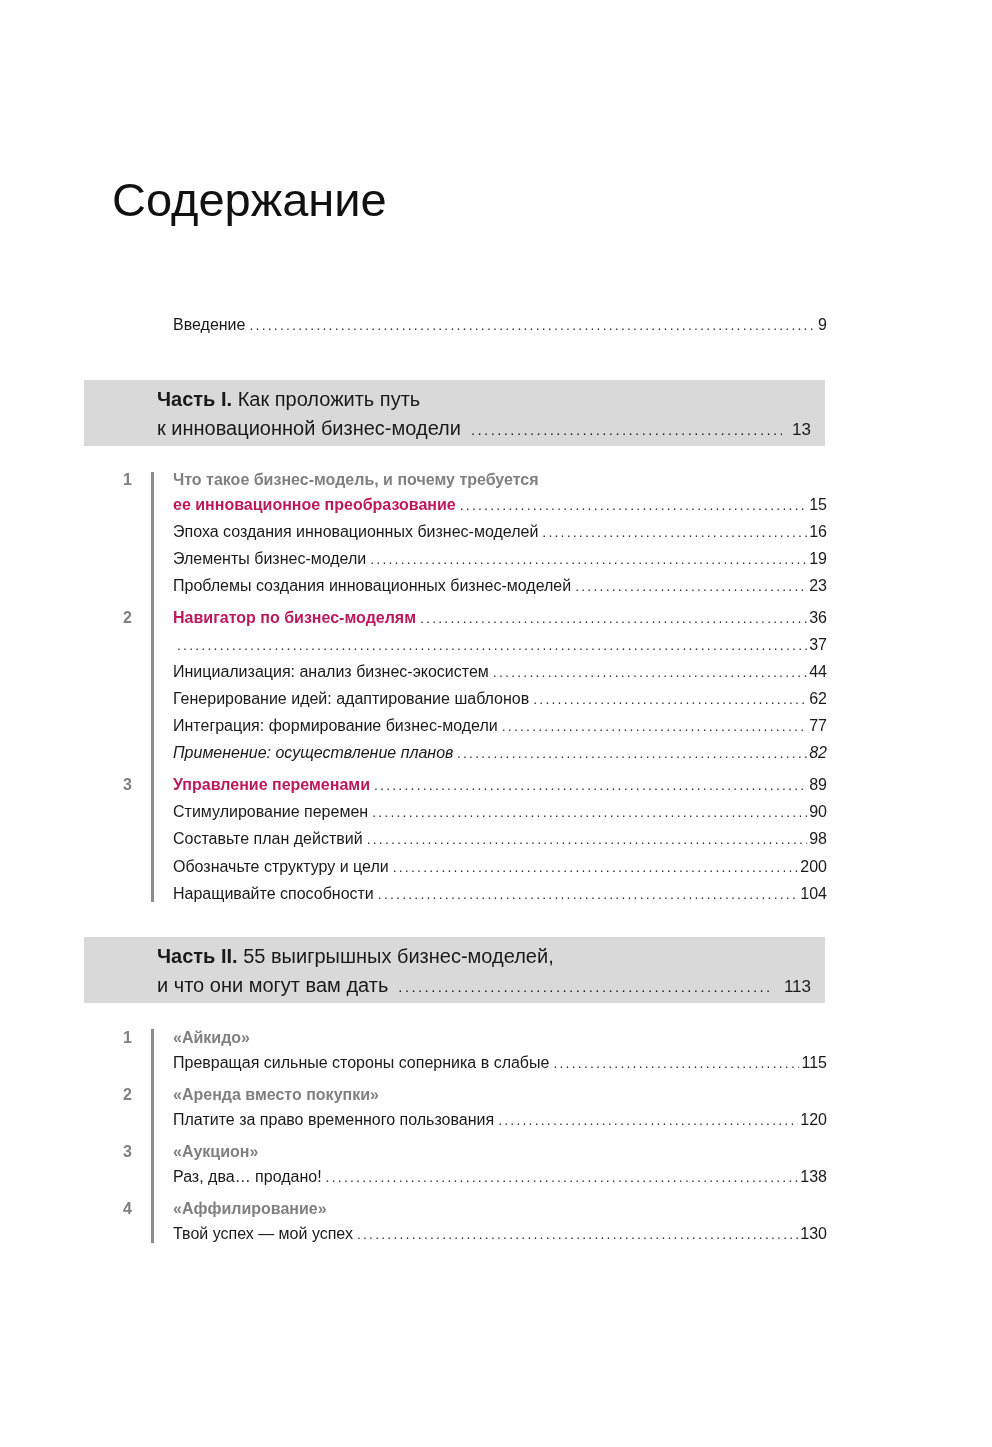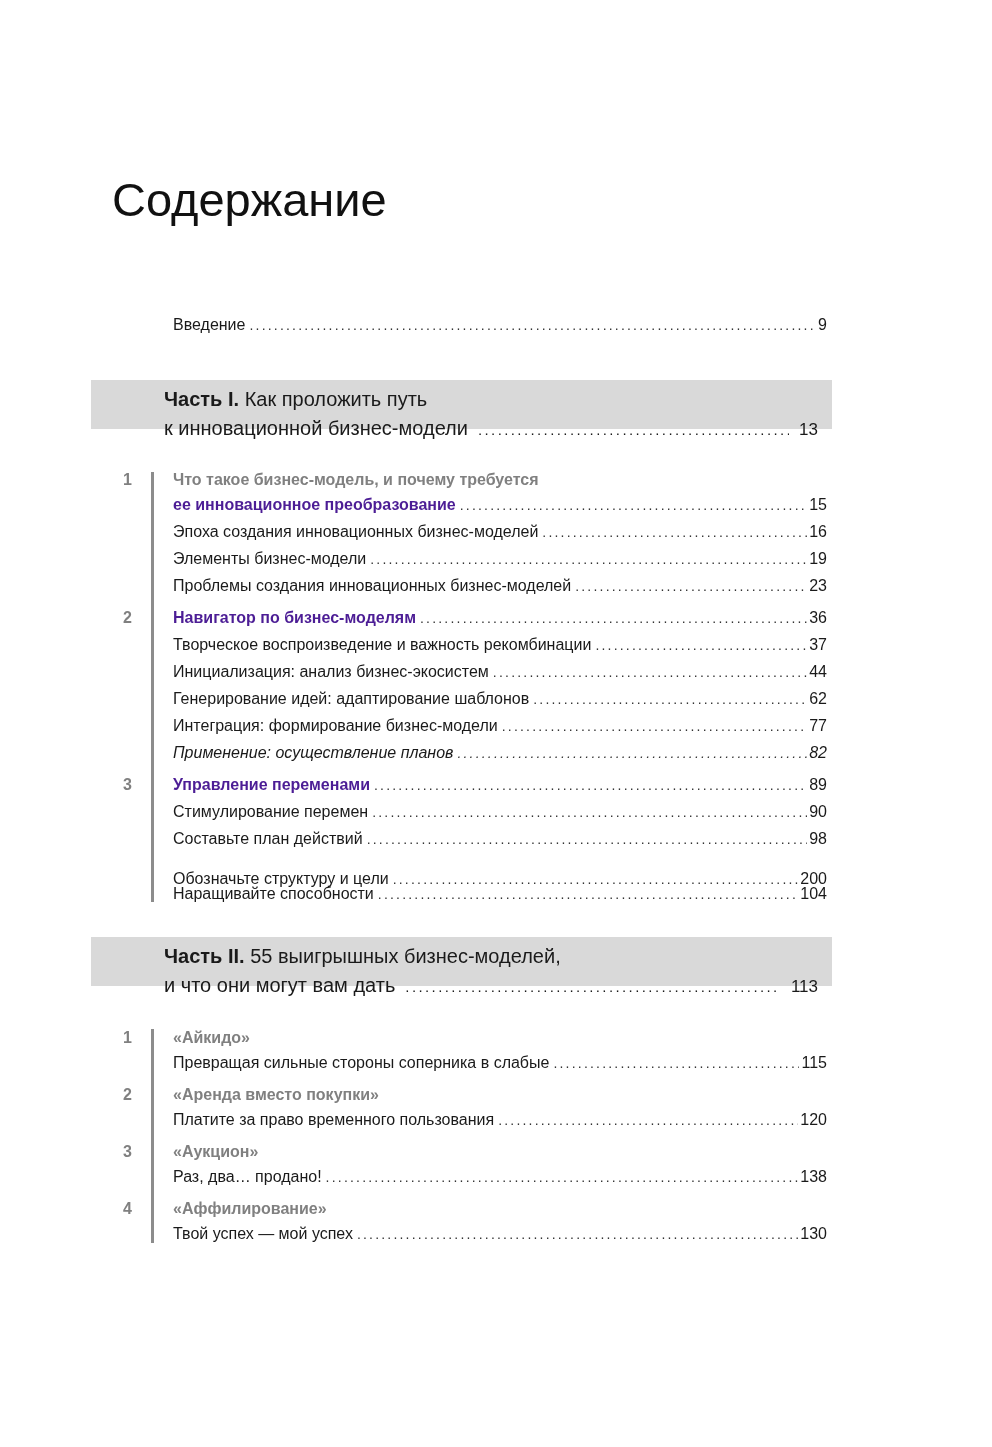--- a/index.html
+++ b/index.html
@@ -6,23 +6,23 @@
   body { width: 992px; height: 1447px; position: relative; overflow: hidden;
          font-family: "Liberation Sans", "DejaVu Sans", sans-serif; color: #1a1a1a; }
   .title { position: absolute; left: 112px; top: 170px; font-size: 47px; font-weight: normal;
            color: #111; letter-spacing: 0px; margin: 0; line-height: 60px; }
   .row { position: absolute; left: 173px; width: 654px; display: flex; align-items: baseline;
          font-size: 16px; line-height: 20px; height: 20px; white-space: nowrap; }
   .row .t { flex: 0 0 auto; }
   .row .dots { flex: 1 1 auto; overflow: hidden; color: #333; margin: 0 2px 0 4px; letter-spacing: 2.2px; font-size: 14px; }
   .row .dots::after { content: "............................................................................................................................................................"; }
   .row .p { flex: 0 0 auto; }
-  .row.chap .t { color: #4c1d95; font-weight: bold; }
+  .row.chap .t { color: #be185d; font-weight: bold; }
   .row.chap-only .t { color: #808080; font-weight: bold; }
-  .band { position: absolute; left: 91px; width: 741px; height: 49px; background: #d9d9d9; }
+  .band { position: absolute; left: 84px; width: 741px; height: 66px; background: #d9d9d9; }
   .band .l1, .band .l2 { position: absolute; left: 73px; width: 654px; font-size: 20px; line-height: 24px; white-space: nowrap; }
   .band .l1 { top: 7px; }
   .band .l2 { top: 36px; display: flex; align-items: baseline; gap: 8px; }
   .band .l2 .t { flex: 0 0 auto; }
   .band .l2 .dots { flex: 1 1 auto; overflow: hidden; margin: 0 2px 0 2px; letter-spacing: 2.4px; font-size: 15px; }
   .band .l2 .dots::after { content: "............................................................................................................................................................"; }
   .band .l2 .p { flex: 0 0 auto; font-size: 17px; }
   .band b { font-weight: bold; }
   .num { position: absolute; left: 123px; width: 14px; font-size: 16px; font-weight: bold; color: #808080; line-height: 20px; }
   .vbar { position: absolute; left: 151px; width: 3px; background: #8c8c8c; }
@@ -74,21 +74,20 @@
   <span class="p">23</span>
 </div>
 
 <div class="num" style="top:608px;">2</div>
 <div class="row chap" style="top:608px;">
   <span class="t">Навигатор по бизнес-моделям</span>
   <span class="dots"></span>
   <span class="p">36</span>
 </div>
 <div class="row" style="top:635px;">
-  <span class="t">Творческое воспроизведение и важность рекомбинации</span>
   <span class="dots"></span>
   <span class="p">37</span>
 </div>
 <div class="row" style="top:662px;">
   <span class="t">Инициализация: анализ бизнес-экосистем</span>
   <span class="dots"></span>
   <span class="p">44</span>
 </div>
 <div class="row" style="top:689px;">
   <span class="t">Генерирование идей: адаптирование шаблонов</span>
@@ -115,21 +114,21 @@
 <div class="row" style="top:802px;">
   <span class="t">Стимулирование перемен</span>
   <span class="dots"></span>
   <span class="p">90</span>
 </div>
 <div class="row" style="top:829px;">
   <span class="t">Составьте план действий</span>
   <span class="dots"></span>
   <span class="p">98</span>
 </div>
-<div class="row" style="top:857px;margin-top:12px;">
+<div class="row" style="top:857px;">
   <span class="t">Обозначьте структуру и цели</span>
   <span class="dots"></span>
   <span class="p">200</span>
 </div>
 <div class="row" style="top:884px;">
   <span class="t">Наращивайте способности</span>
   <span class="dots"></span>
   <span class="p">104</span>
 </div>
 

